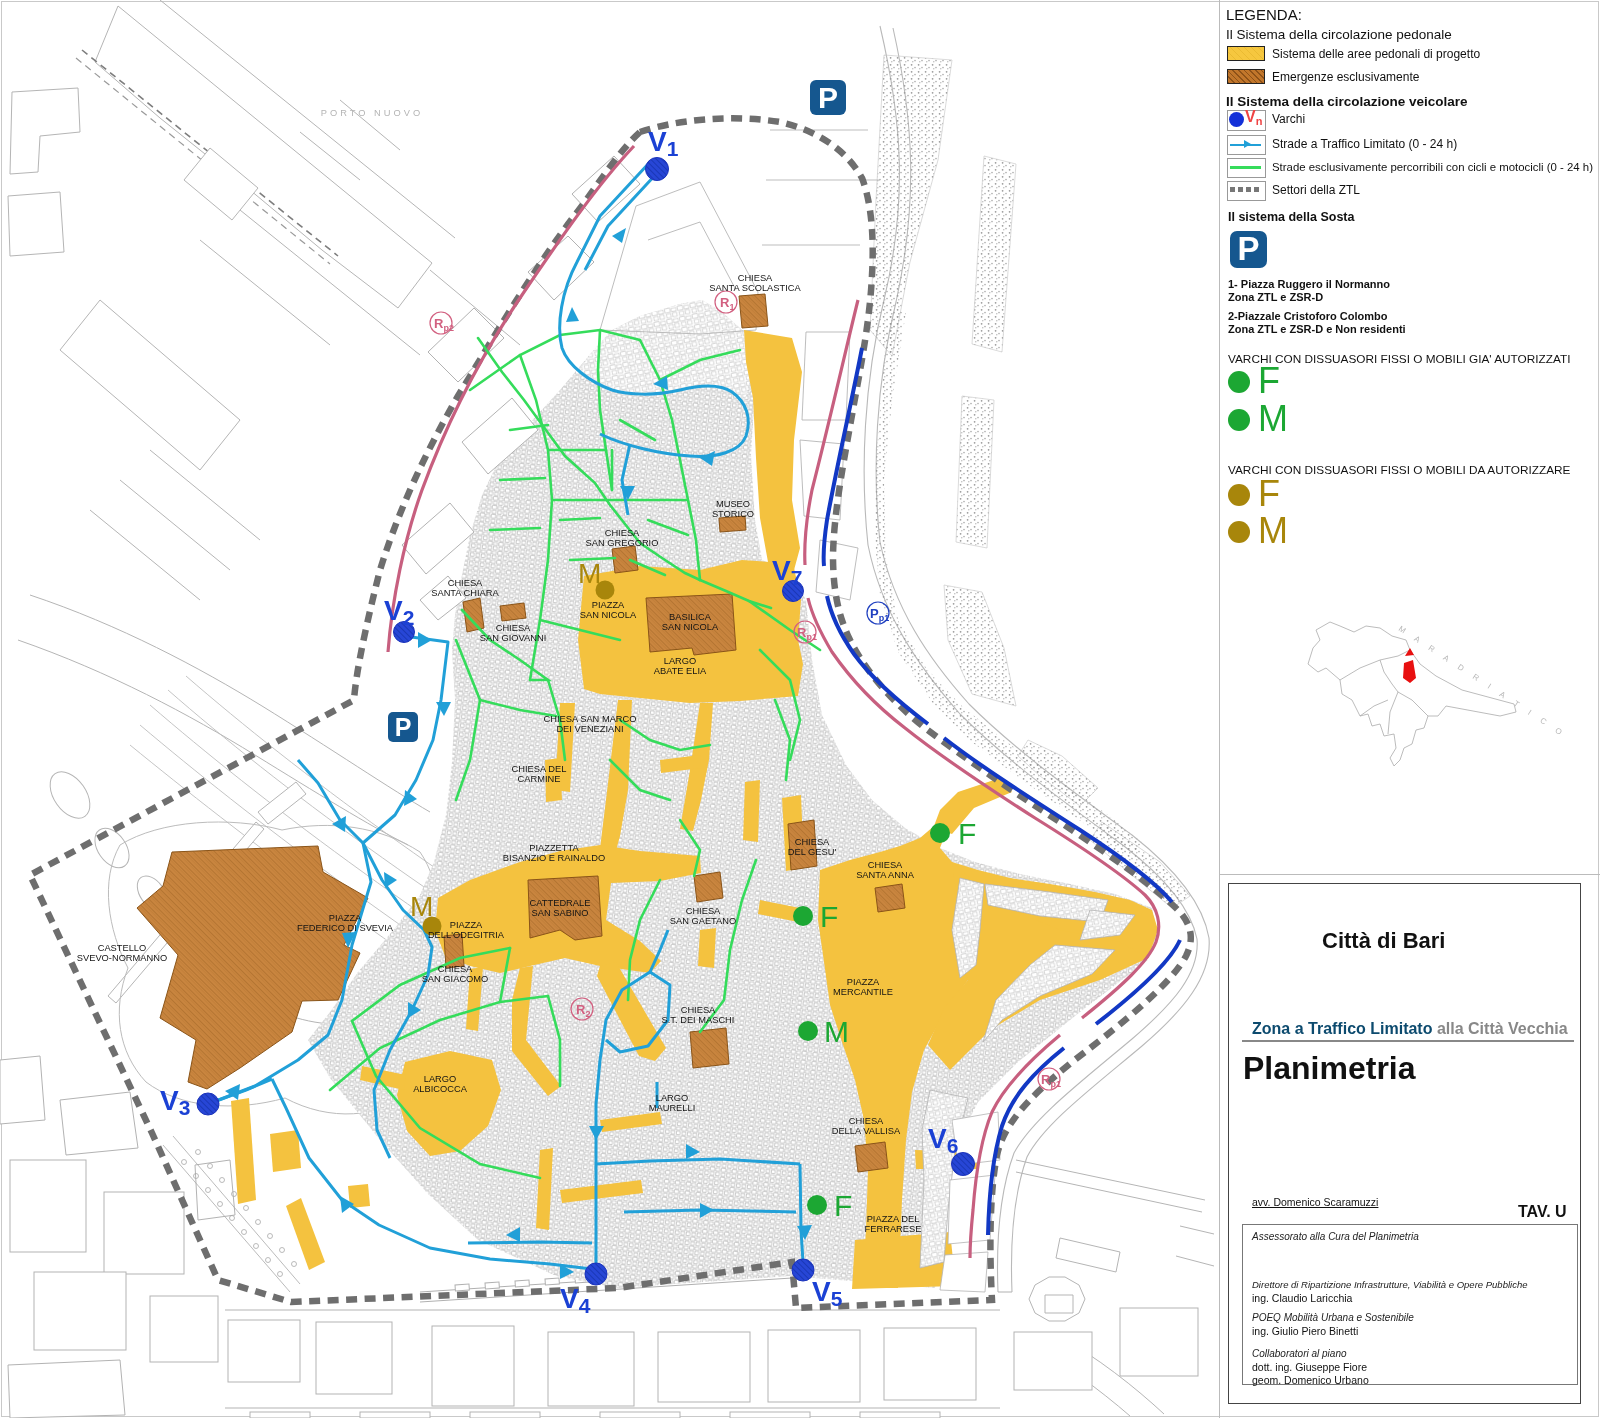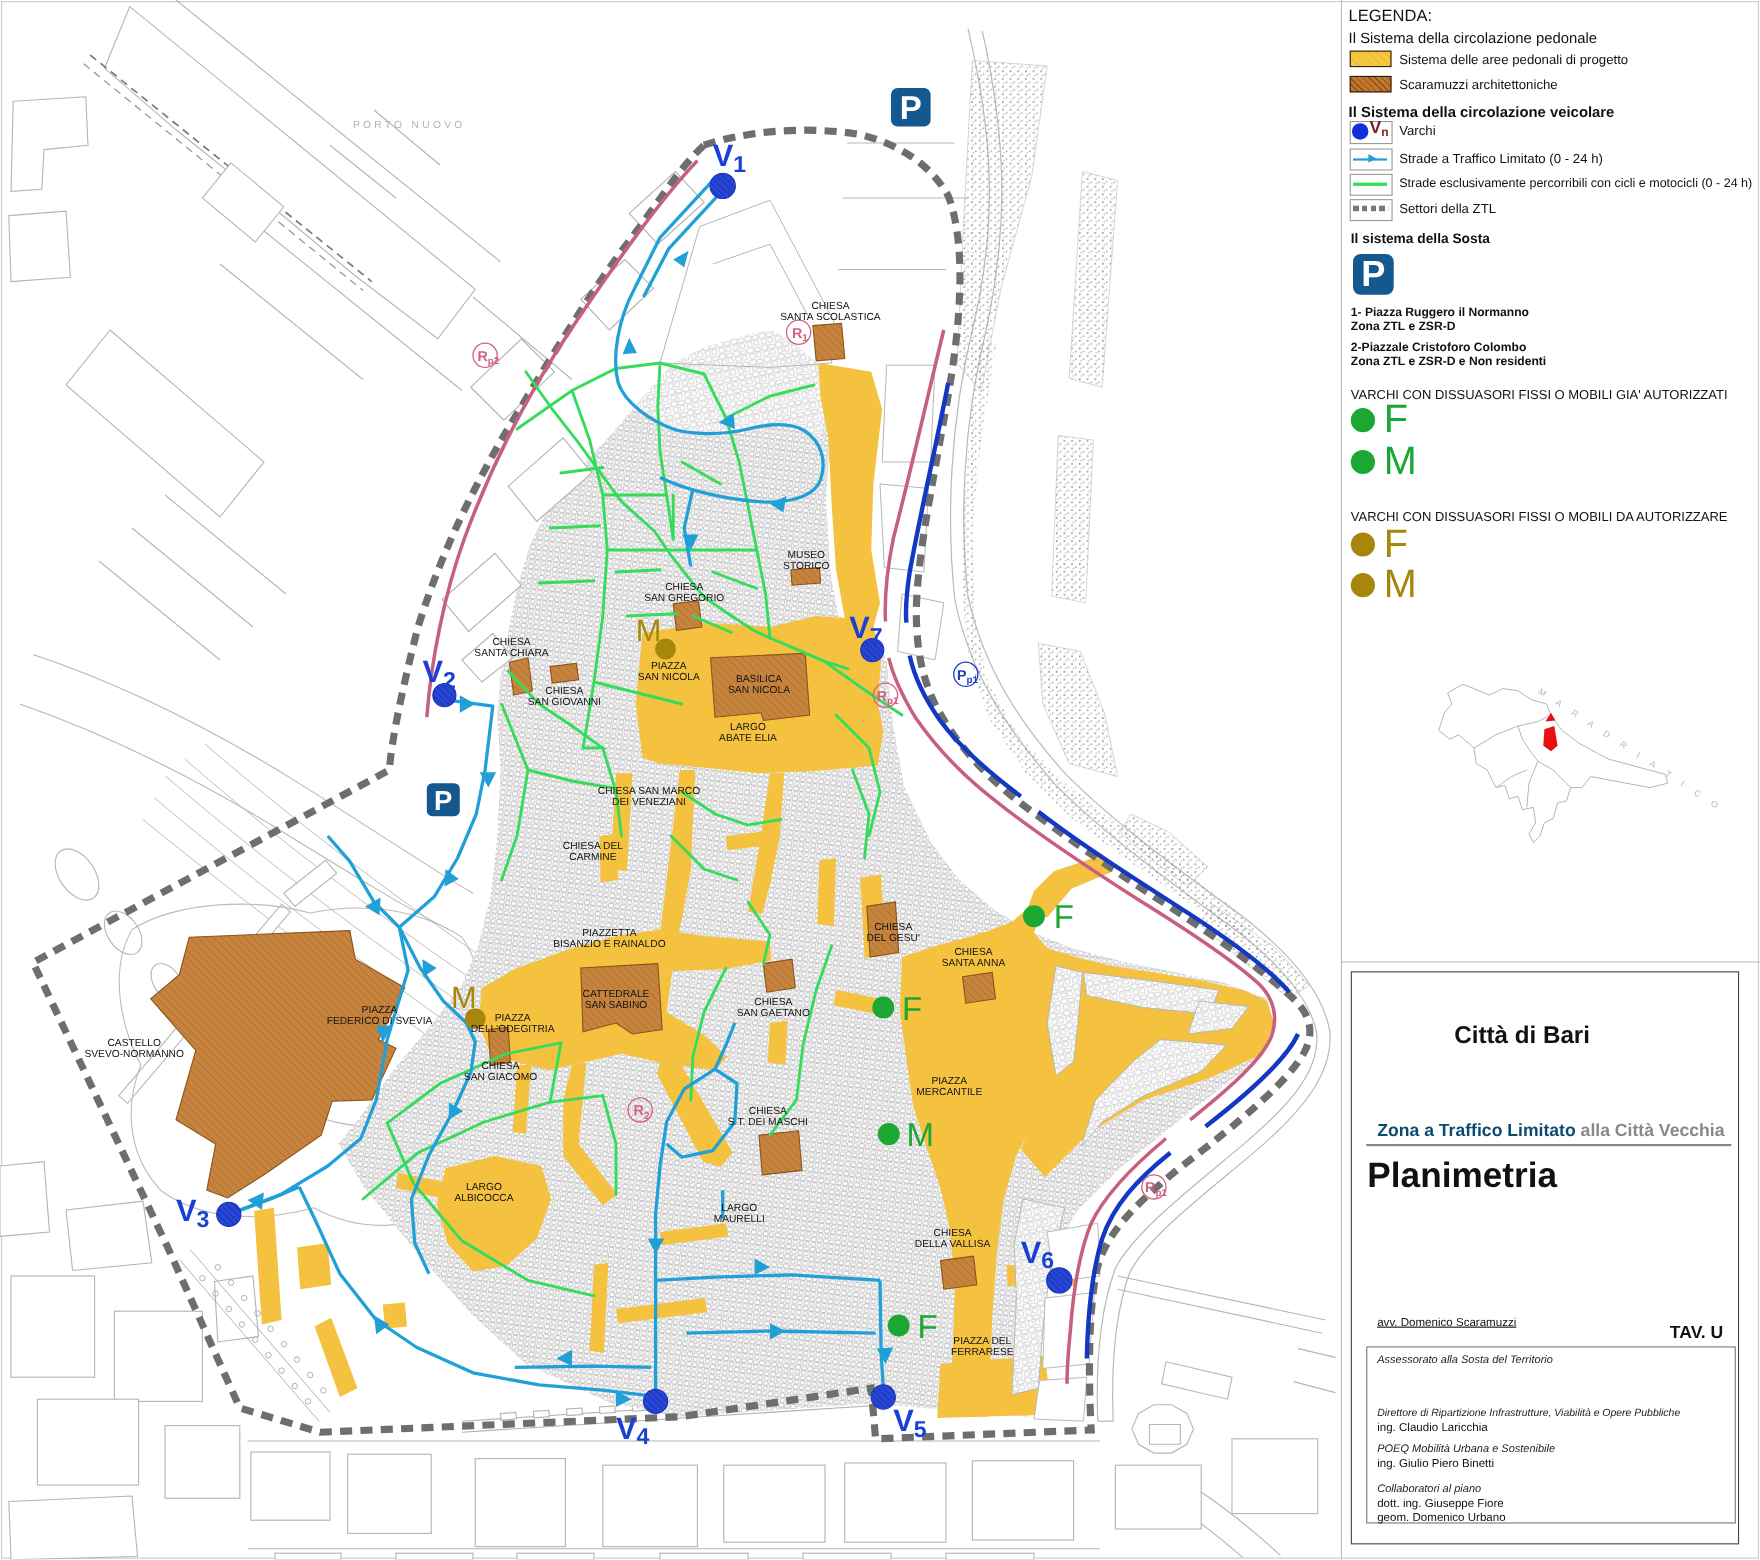--- a/index.html
+++ b/index.html
@@ -507,27 +507,27 @@
 <div style="position:absolute;left:1219px;top:874px;width:381px;height:1px;background:#bbb;"></div>
 
 <div class="t" style="left:1226px;top:6px;font-size:15px;">LEGENDA:</div>
 
 <div class="t" style="left:1226px;top:27px;font-size:13.5px;font-weight:normal;">Il Sistema della circolazione pedonale</div>
 
 <div style="position:absolute;left:1227px;top:46px;width:36px;height:13px;background:#f6c73f;border:1px solid #222;background-image:repeating-linear-gradient(45deg,rgba(200,150,10,0.25) 0 1px,transparent 1px 5px);"></div>
 <div class="t" style="left:1272px;top:47px;font-size:12px;">Sistema delle aree pedonali di progetto</div>
 
 <div style="position:absolute;left:1227px;top:69px;width:36px;height:13px;background:#c1762b;border:1px solid #222;background-image:repeating-linear-gradient(45deg,rgba(90,45,5,0.5) 0 1px,transparent 1px 4px);"></div>
-<div class="t" style="left:1272px;top:70px;font-size:12px;">Scaramuzzi architettoniche</div>
+<div class="t" style="left:1272px;top:70px;font-size:12px;">Emergenze esclusivamente</div>
 
 <div class="t" style="left:1226px;top:94px;font-size:13.5px;font-weight:bold;">Il Sistema della circolazione veicolare</div>
 
 <div style="position:absolute;left:1227px;top:110px;width:37px;height:19px;border:1px solid #999;background:#fff;"></div>
 <div style="position:absolute;left:1229px;top:112px;width:15px;height:15px;border-radius:50%;background:#1330d8;"></div>
-<div class="t" style="left:1245px;top:108px;font-size:16px;font-weight:bold;color:#7f1d1d;">V<span style="font-size:11px;vertical-align:-3px;">n</span></div>
+<div class="t" style="left:1245px;top:108px;font-size:16px;font-weight:bold;color:#ef4444;">V<span style="font-size:11px;vertical-align:-3px;">n</span></div>
 <div class="t" style="left:1272px;top:112px;font-size:12px;">Varchi</div>
 
 <div style="position:absolute;left:1227px;top:135px;width:37px;height:18px;border:1px solid #999;background:#fff;"></div>
 <div style="position:absolute;left:1230px;top:143.5px;width:31px;height:2.5px;background:#21a0d8;"></div>
 <div style="position:absolute;left:1244px;top:140px;width:0;height:0;border-left:7px solid #21a0d8;border-top:4.5px solid transparent;border-bottom:4.5px solid transparent;"></div>
 <div class="t" style="left:1272px;top:137px;font-size:12px;">Strade a Traffico Limitato (0 - 24 h)</div>
 
 <div style="position:absolute;left:1227px;top:158px;width:37px;height:18px;border:1px solid #999;background:#fff;"></div>
 <div style="position:absolute;left:1230px;top:166px;width:31px;height:3px;background:#35dc5b;"></div>
 <div class="t" style="left:1272px;top:161px;font-size:11.4px;">Strade esclusivamente percorribili con cicli e motocicli (0 - 24 h)</div>
@@ -564,21 +564,21 @@
 <div class="t" style="left:1322px;top:928px;font-size:22px;font-weight:bold;">Città di Bari</div>
 
 <div class="t" style="left:1252px;top:1020px;font-size:16px;font-weight:bold;white-space:nowrap;"><span style="color:#0c4a6e;">Zona a Traffico Limitato</span> <span style="color:#888;">alla Città Vecchia</span></div>
 <div style="position:absolute;left:1242px;top:1040px;width:332px;height:2px;background:#888;"></div>
 
 <div class="t" style="left:1243px;top:1050px;font-size:32px;font-weight:bold;">Planimetria</div>
 
 <div class="t" style="left:1518px;top:1203px;font-size:16px;font-weight:bold;">TAV. U</div>
 
 <div style="position:absolute;left:1242px;top:1224px;width:334px;height:159px;border:1px solid #777;background:#fff;"></div>
-<div class="t" style="left:1252px;top:1231px;font-size:10px;font-style:italic;color:#222;">Assessorato alla Sosta del Territorio</div>
+<div class="t" style="left:1252px;top:1231px;font-size:10px;font-style:italic;color:#222;">Assessorato alla Cura del Planimetria</div>
 <div class="t" style="left:1252px;top:1196px;font-size:10.5px;text-decoration:underline;">avv. Domenico Scaramuzzi</div>
 <div class="t" style="left:1252px;top:1279px;font-size:9.5px;font-style:italic;color:#222;">Direttore di Ripartizione Infrastrutture, Viabilità e Opere Pubbliche</div>
 <div class="t" style="left:1252px;top:1292px;font-size:10.5px;">ing. Claudio Laricchia</div>
 <div class="t" style="left:1252px;top:1312px;font-size:10px;font-style:italic;color:#222;">POEQ Mobilità Urbana e Sostenibile</div>
 <div class="t" style="left:1252px;top:1325px;font-size:10.5px;">ing. Giulio Piero Binetti</div>
 <div class="t" style="left:1252px;top:1348px;font-size:10px;font-style:italic;color:#222;">Collaboratori al piano</div>
 <div class="t" style="left:1252px;top:1361px;font-size:10.5px;">dott. ing. Giuseppe Fiore</div>
 <div class="t" style="left:1252px;top:1374px;font-size:10.5px;">geom. Domenico Urbano</div>
 </div>
 

